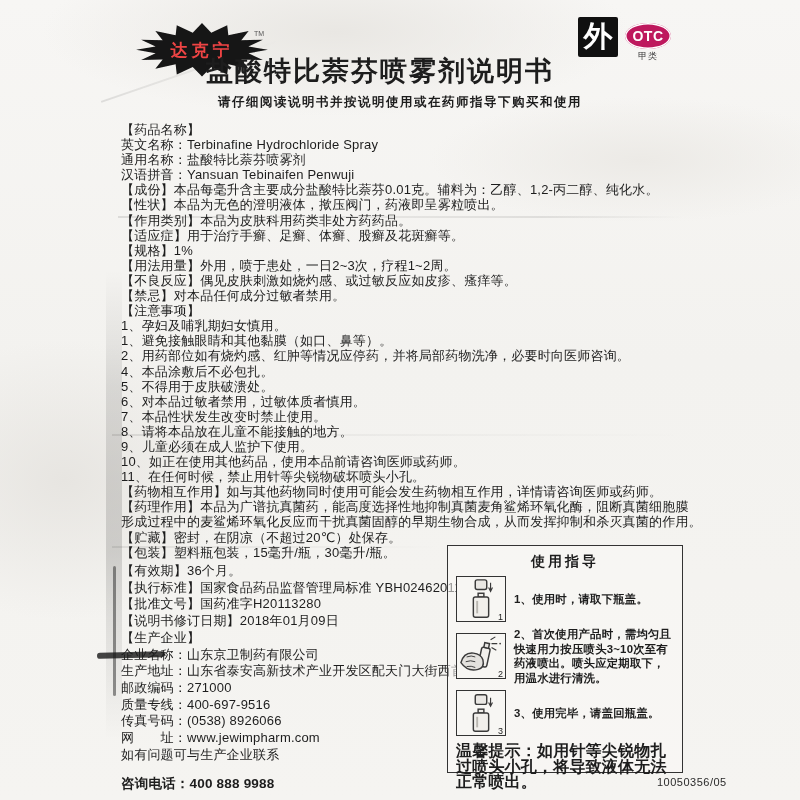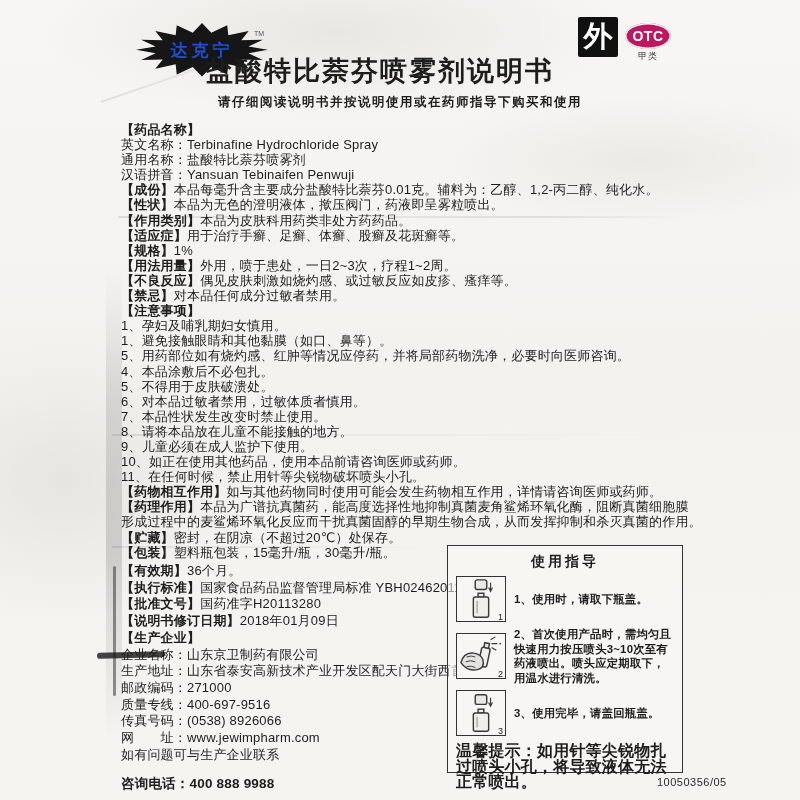--- a/index.html
+++ b/index.html
@@ -19,38 +19,38 @@
   .crease.c2{top:434px;left:112px;width:580px;height:2px;background:linear-gradient(90deg,rgba(0,0,0,.09),rgba(0,0,0,.04) 40%,rgba(0,0,0,0));}
   .crease.c3{top:70px;left:96px;width:190px;height:2px;background:linear-gradient(90deg,rgba(0,0,0,.10),rgba(0,0,0,0));transform:rotate(-19deg);}
   .crease.c4{top:546px;left:112px;width:330px;height:2px;background:linear-gradient(90deg,rgba(0,0,0,.08),rgba(0,0,0,0));}
   .crease.band{left:106px;top:270px;width:16px;height:470px;background:linear-gradient(180deg,rgba(0,0,0,0),rgba(0,0,0,.10) 25%,rgba(0,0,0,.14) 60%,rgba(0,0,0,0));}
   .crease.vline{left:113px;top:566px;width:3px;height:130px;background:rgba(20,20,20,.45);border-radius:2px;}
   .crease.dash{left:97px;top:652px;width:68px;height:6px;background:#161616;opacity:.8;border-radius:3px;transform:rotate(-1.5deg);}
 
   
   .logo{position:absolute;top:20px;left:132px;width:140px;height:62px;}
   .logo svg{position:absolute;inset:0;}
-  .logo .logo-text{position:absolute;top:19px;left:0;width:100%;text-align:center;color:#1d4ed8;font-weight:bold;font-size:17px;letter-spacing:4px;}
+  .logo .logo-text{position:absolute;top:19px;left:0;width:100%;text-align:center;color:#ef4444;font-weight:bold;font-size:17px;letter-spacing:4px;}
   .logo .tm{position:absolute;top:10px;right:8px;color:#555;font-size:7px;}
   .page-title{position:absolute;top:53px;left:160px;width:440px;text-align:center;font-size:27px;font-weight:bold;letter-spacing:2px;white-space:nowrap;}
   .page-subtitle{position:absolute;top:94px;left:120px;width:560px;text-align:center;font-size:12.5px;font-weight:bold;letter-spacing:1.5px;white-space:nowrap;}
   .mark-wai{position:absolute;top:17px;left:578px;width:40px;height:40px;background:#101010;color:#fff;
     font-size:29px;font-weight:bold;display:flex;align-items:center;justify-content:center;border-radius:2px;}
   .otc-wrap{position:absolute;top:23px;left:623px;width:50px;text-align:center;}
   .otc-oval{width:46px;height:26px;background:#be185d;border-radius:50% / 50%;color:#fff;font-weight:bold;font-size:14px;
     display:flex;align-items:center;justify-content:center;letter-spacing:.5px;box-shadow:inset 0 0 0 1.5px #fff;margin:0 auto;}
   .otc-class{font-size:9px;color:#333;margin-top:1px;letter-spacing:1px;}
 
   
   .full-lines{position:absolute;left:121px;top:122px;width:566px;font-size:13px;line-height:15.1px;letter-spacing:.2px;overflow:visible;}
   .full-lines .line{white-space:nowrap;}
   .left-lines{position:absolute;left:121px;top:563px;width:326px;font-size:13px;line-height:16.7px;letter-spacing:.2px;}
   .left-lines .line{white-space:nowrap;}
   .consult{margin-top:13px;font-weight:bold;font-size:13.5px;}
-  .line b{font-weight:bold;}
+  .line b{font-weight:normal;}
 
   
   .guide{position:absolute;left:447px;top:545px;width:236px;height:228px;border:1.5px solid #333;
     background:rgba(249,248,246,.55);padding:5px 8px 4px;box-sizing:border-box;}
   .guide-title{text-align:center;font-weight:bold;font-size:14px;letter-spacing:3px;margin:2px 0 1px;}
   .step{display:flex;align-items:center;margin-top:5px;}
   .fig{width:50px;height:46px;border:1.5px solid #333;position:relative;flex:0 0 auto;background:#f7f6f3;box-sizing:border-box;}
   .fig .num{position:absolute;right:2px;bottom:-1px;font-size:9px;color:#222;}
   .fig svg{position:absolute;inset:0;width:100%;height:100%;}
   .step-text{margin-left:8px;font-size:11.4px;line-height:14.6px;font-weight:600;letter-spacing:.2px;}
@@ -100,21 +100,21 @@
   <div class="line autobold"><b>【性状】</b>本品为无色的澄明液体，揿压阀门，药液即呈雾粒喷出。</div>
   <div class="line autobold"><b>【作用类别】</b>本品为皮肤科用药类非处方药药品。</div>
   <div class="line autobold"><b>【适应症】</b>用于治疗手癣、足癣、体癣、股癣及花斑癣等。</div>
   <div class="line autobold"><b>【规格】</b>1%</div>
   <div class="line autobold"><b>【用法用量】</b>外用，喷于患处，一日2~3次，疗程1~2周。</div>
   <div class="line autobold"><b>【不良反应】</b>偶见皮肤刺激如烧灼感、或过敏反应如皮疹、瘙痒等。</div>
   <div class="line autobold"><b>【禁忌】</b>对本品任何成分过敏者禁用。</div>
   <div class="line autobold"><b>【注意事项】</b></div>
   <div class="line autobold">1、孕妇及哺乳期妇女慎用。</div>
   <div class="line autobold">1、避免接触眼睛和其他黏膜（如口、鼻等）。</div>
-  <div class="line autobold">5、用药部位如有烧灼感、红肿等情况应停药，并将局部药物洗净，必要时向医师咨询。</div>
+  <div class="line autobold">2、用药部位如有烧灼感、红肿等情况应停药，并将局部药物洗净，必要时向医师咨询。</div>
   <div class="line autobold">4、本品涂敷后不必包扎。</div>
   <div class="line autobold">5、不得用于皮肤破溃处。</div>
   <div class="line autobold">6、对本品过敏者禁用，过敏体质者慎用。</div>
   <div class="line autobold">7、本品性状发生改变时禁止使用。</div>
   <div class="line autobold">8、请将本品放在儿童不能接触的地方。</div>
   <div class="line autobold">9、儿童必须在成人监护下使用。</div>
   <div class="line autobold">10、如正在使用其他药品，使用本品前请咨询医师或药师。</div>
   <div class="line autobold">11、在任何时候，禁止用针等尖锐物破坏喷头小孔。</div>
   <div class="line autobold"><b>【药物相互作用】</b>如与其他药物同时使用可能会发生药物相互作用，详情请咨询医师或药师。</div>
   <div class="line autobold"><b>【药理作用】</b>本品为广谱抗真菌药，能高度选择性地抑制真菌麦角鲨烯环氧化酶，阻断真菌细胞膜</div>

